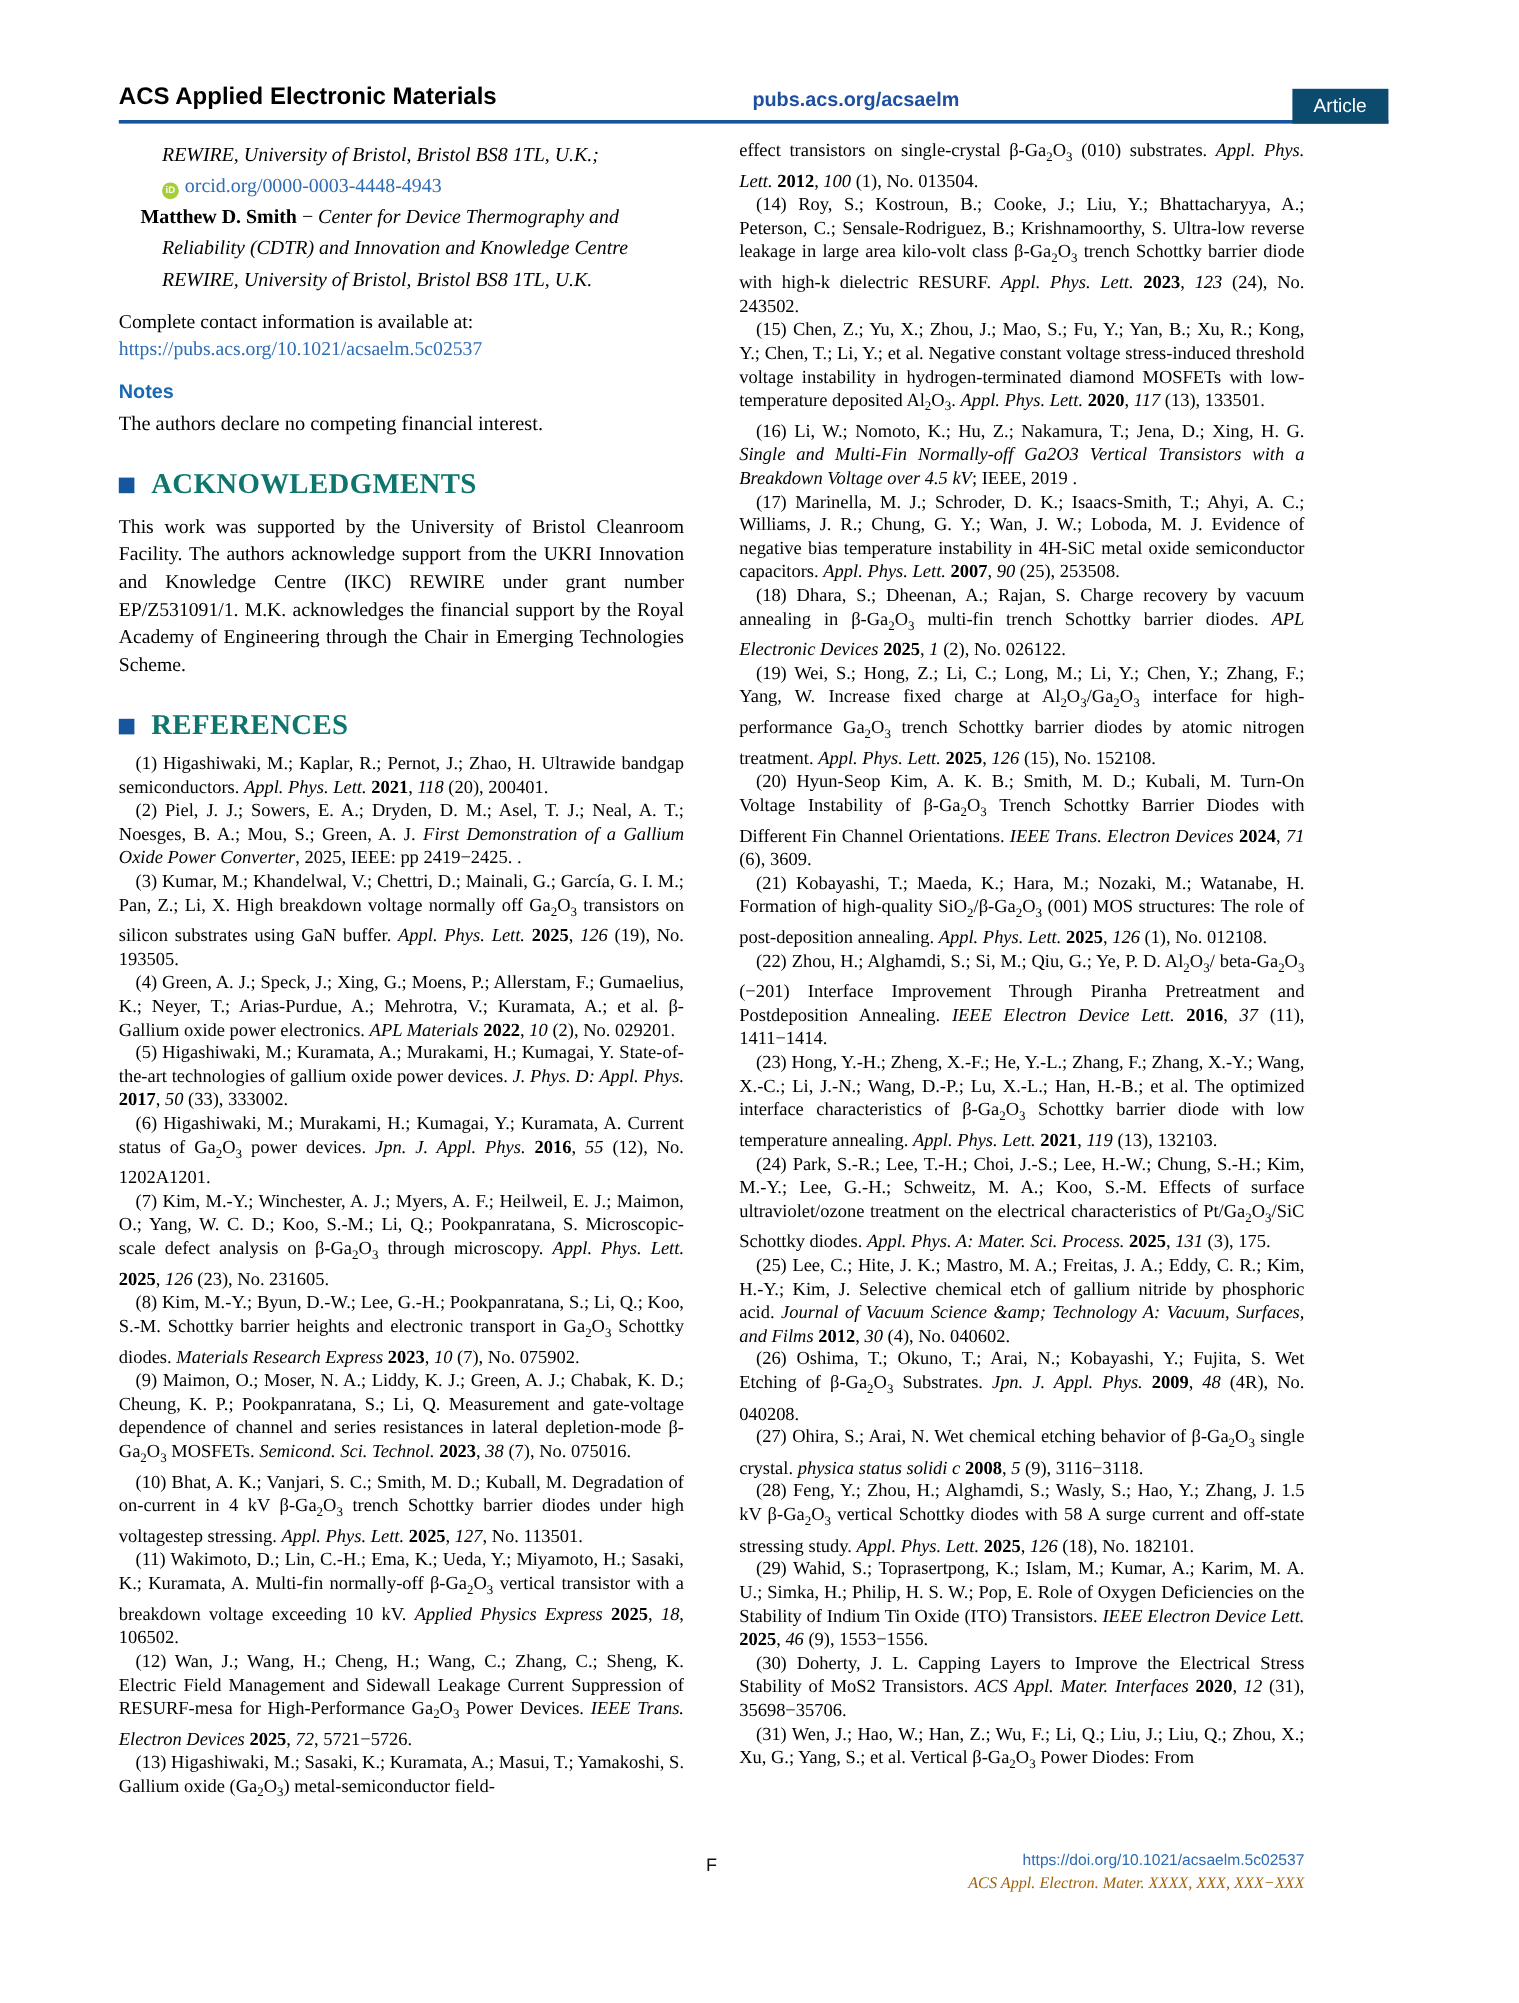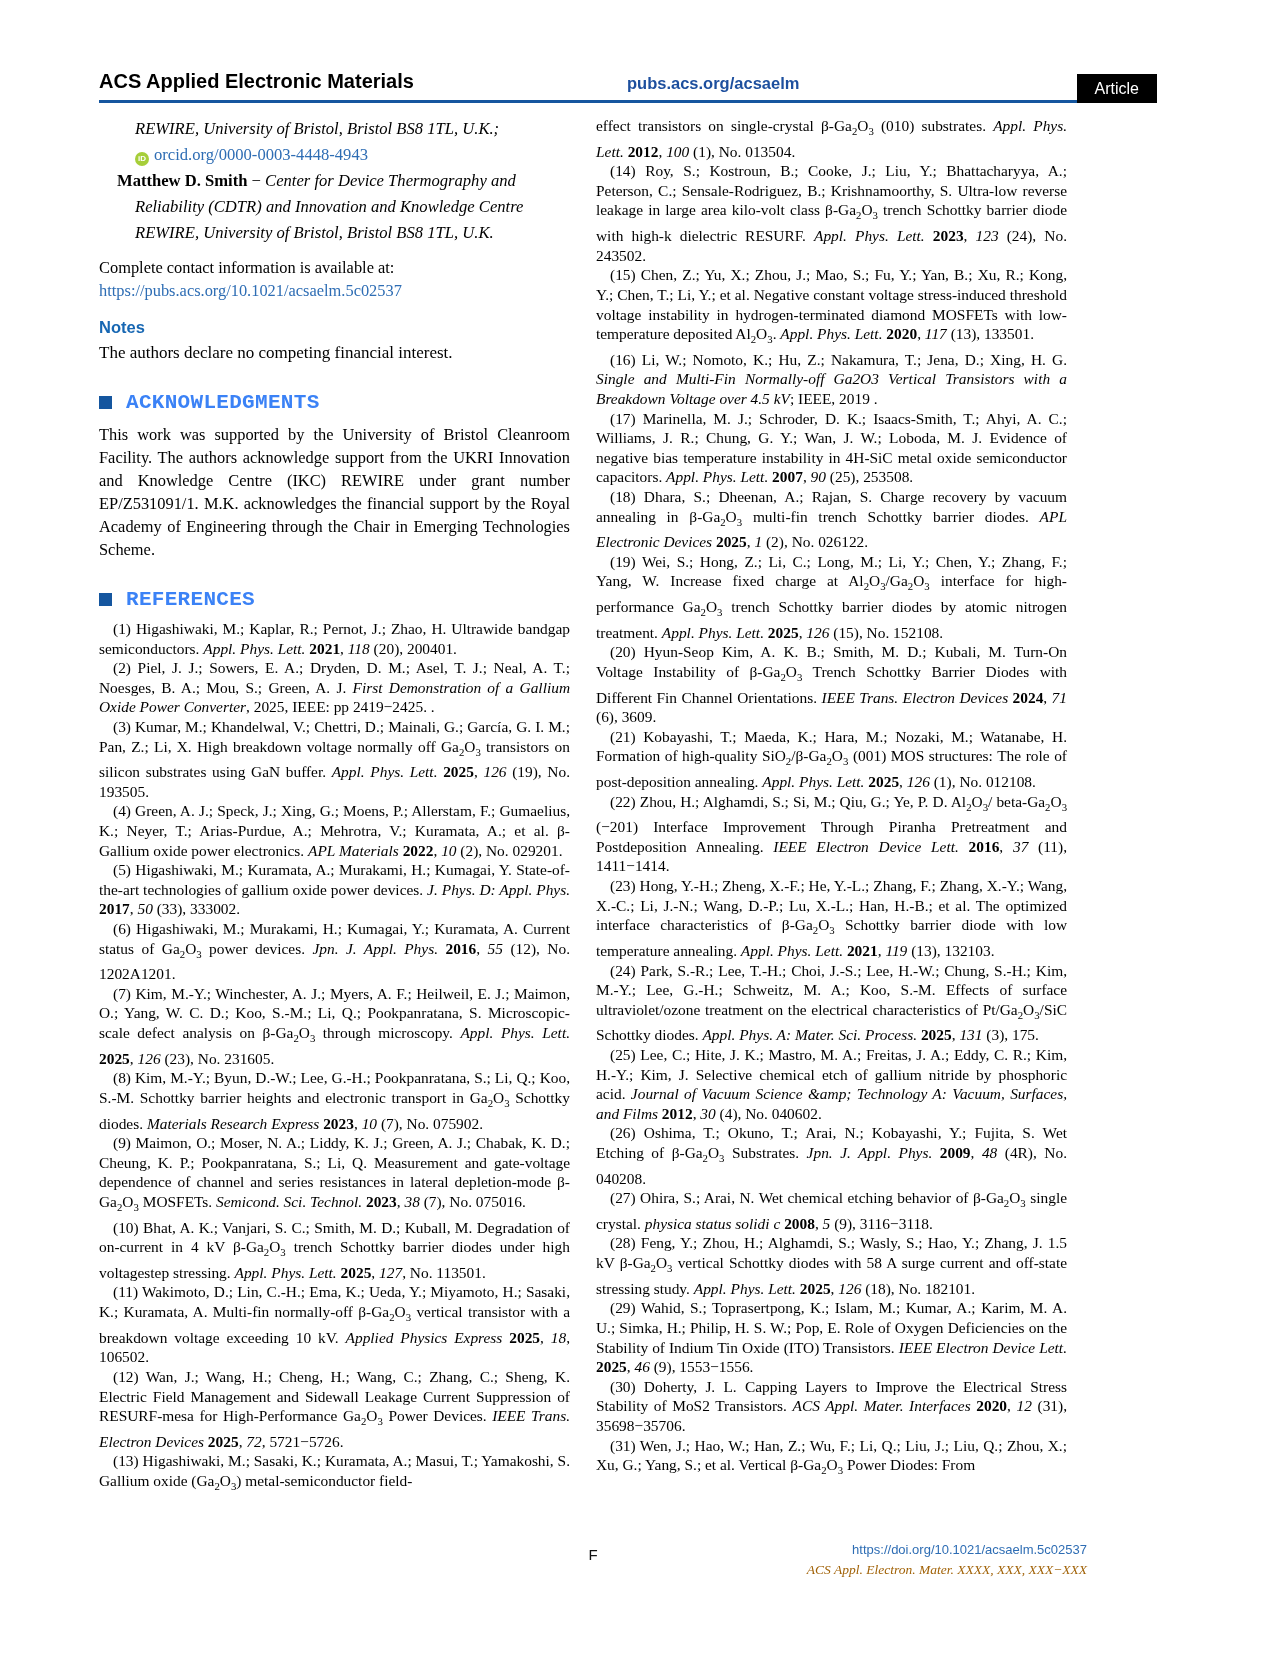--- a/index.html
+++ b/index.html
@@ -11,46 +11,46 @@
   .page { position:absolute; inset:0; overflow:hidden; }
 
   
   .header { position:absolute; left:99px; top:63px; width:1058px; height:40px;
             border-bottom:3px solid #15569f; }
   .journal-title { position:absolute; left:0; bottom:7px;
     font-family:"Liberation Sans",sans-serif; font-weight:bold; font-size:20px; color:#000000; }
   .site-link { position:absolute; left:528px; bottom:7px;
     font-family:"Liberation Sans",sans-serif; font-weight:bold; font-size:16.5px;
     color:#1d4f9e; text-decoration:none; cursor:pointer; }
-  .article-badge { position:absolute; right:0; bottom:-3px; background:#000000; color:#fff;
+  .article-badge { position:absolute; right:0; bottom:-3px; background:#0c4a6e; color:#fff;
     font-family:"Liberation Sans",sans-serif; font-size:16px; padding:6px 18px 5px; }
 
   
-  .cols { position:absolute; left:99px; top:116px; width:988px; display:flex; gap:26px; }
+  .cols { position:absolute; left:99px; top:116px; width:988px; display:flex; gap:46px; }
   .col { width:471px; }
 
   
   .aff { font-size:16.6px; line-height:26px; }
   .aff-cont { padding-left:36px; font-style:italic; }
   .aff-orcid { padding-left:36px; font-style:normal; }
   .aff-author { padding-left:36px; text-indent:-18px; }
   .orcid-icon { display:inline-block; width:14px; height:14px; border-radius:50%;
     background:#a6ce39; color:#fff; font:bold 8px/14px "Liberation Sans",sans-serif;
     text-align:center; margin-right:5px; vertical-align:-1px; }
   a.text-link { color:#2e6db4; text-decoration:none; cursor:pointer; }
 
   .contact { margin-top:10px; font-size:16.4px; line-height:23px; }
   .notes-heading { margin-top:16px; font-family:"Liberation Sans",sans-serif; font-weight:bold;
     font-size:16.5px; color:#1767b3; }
   .notes-body { margin-top:4px; font-size:17px; line-height:23px; }
 
   .section-heading { margin-top:27px; display:flex; align-items:center; gap:14px; }
   .section-square { width:13px; height:13px; background:#15569f; flex:none; }
-  .section-heading span.txt { font-family:Liberation Mono, monospace; font-weight:bold;
-    font-size:21px; color:#3b82f6; letter-spacing:.3px; }
+  .section-heading span.txt { font-family:Liberation Serif, serif; font-weight:bold;
+    font-size:24px; color:#0f766e; letter-spacing:.3px; }
   .ack-body { margin-top:9px; font-size:16.4px; line-height:23px; text-align:justify; }
 
   
   .refs { margin-top:8px; }
   p.ref { font-size:15.4px; line-height:19.6px; text-align:justify; text-indent:14px; }
   p.ref.no-indent { text-indent:0; }
   p.ref i { font-style:italic; }
   p.ref b { font-weight:bold; }
   sub { font-size:70%; }
 

